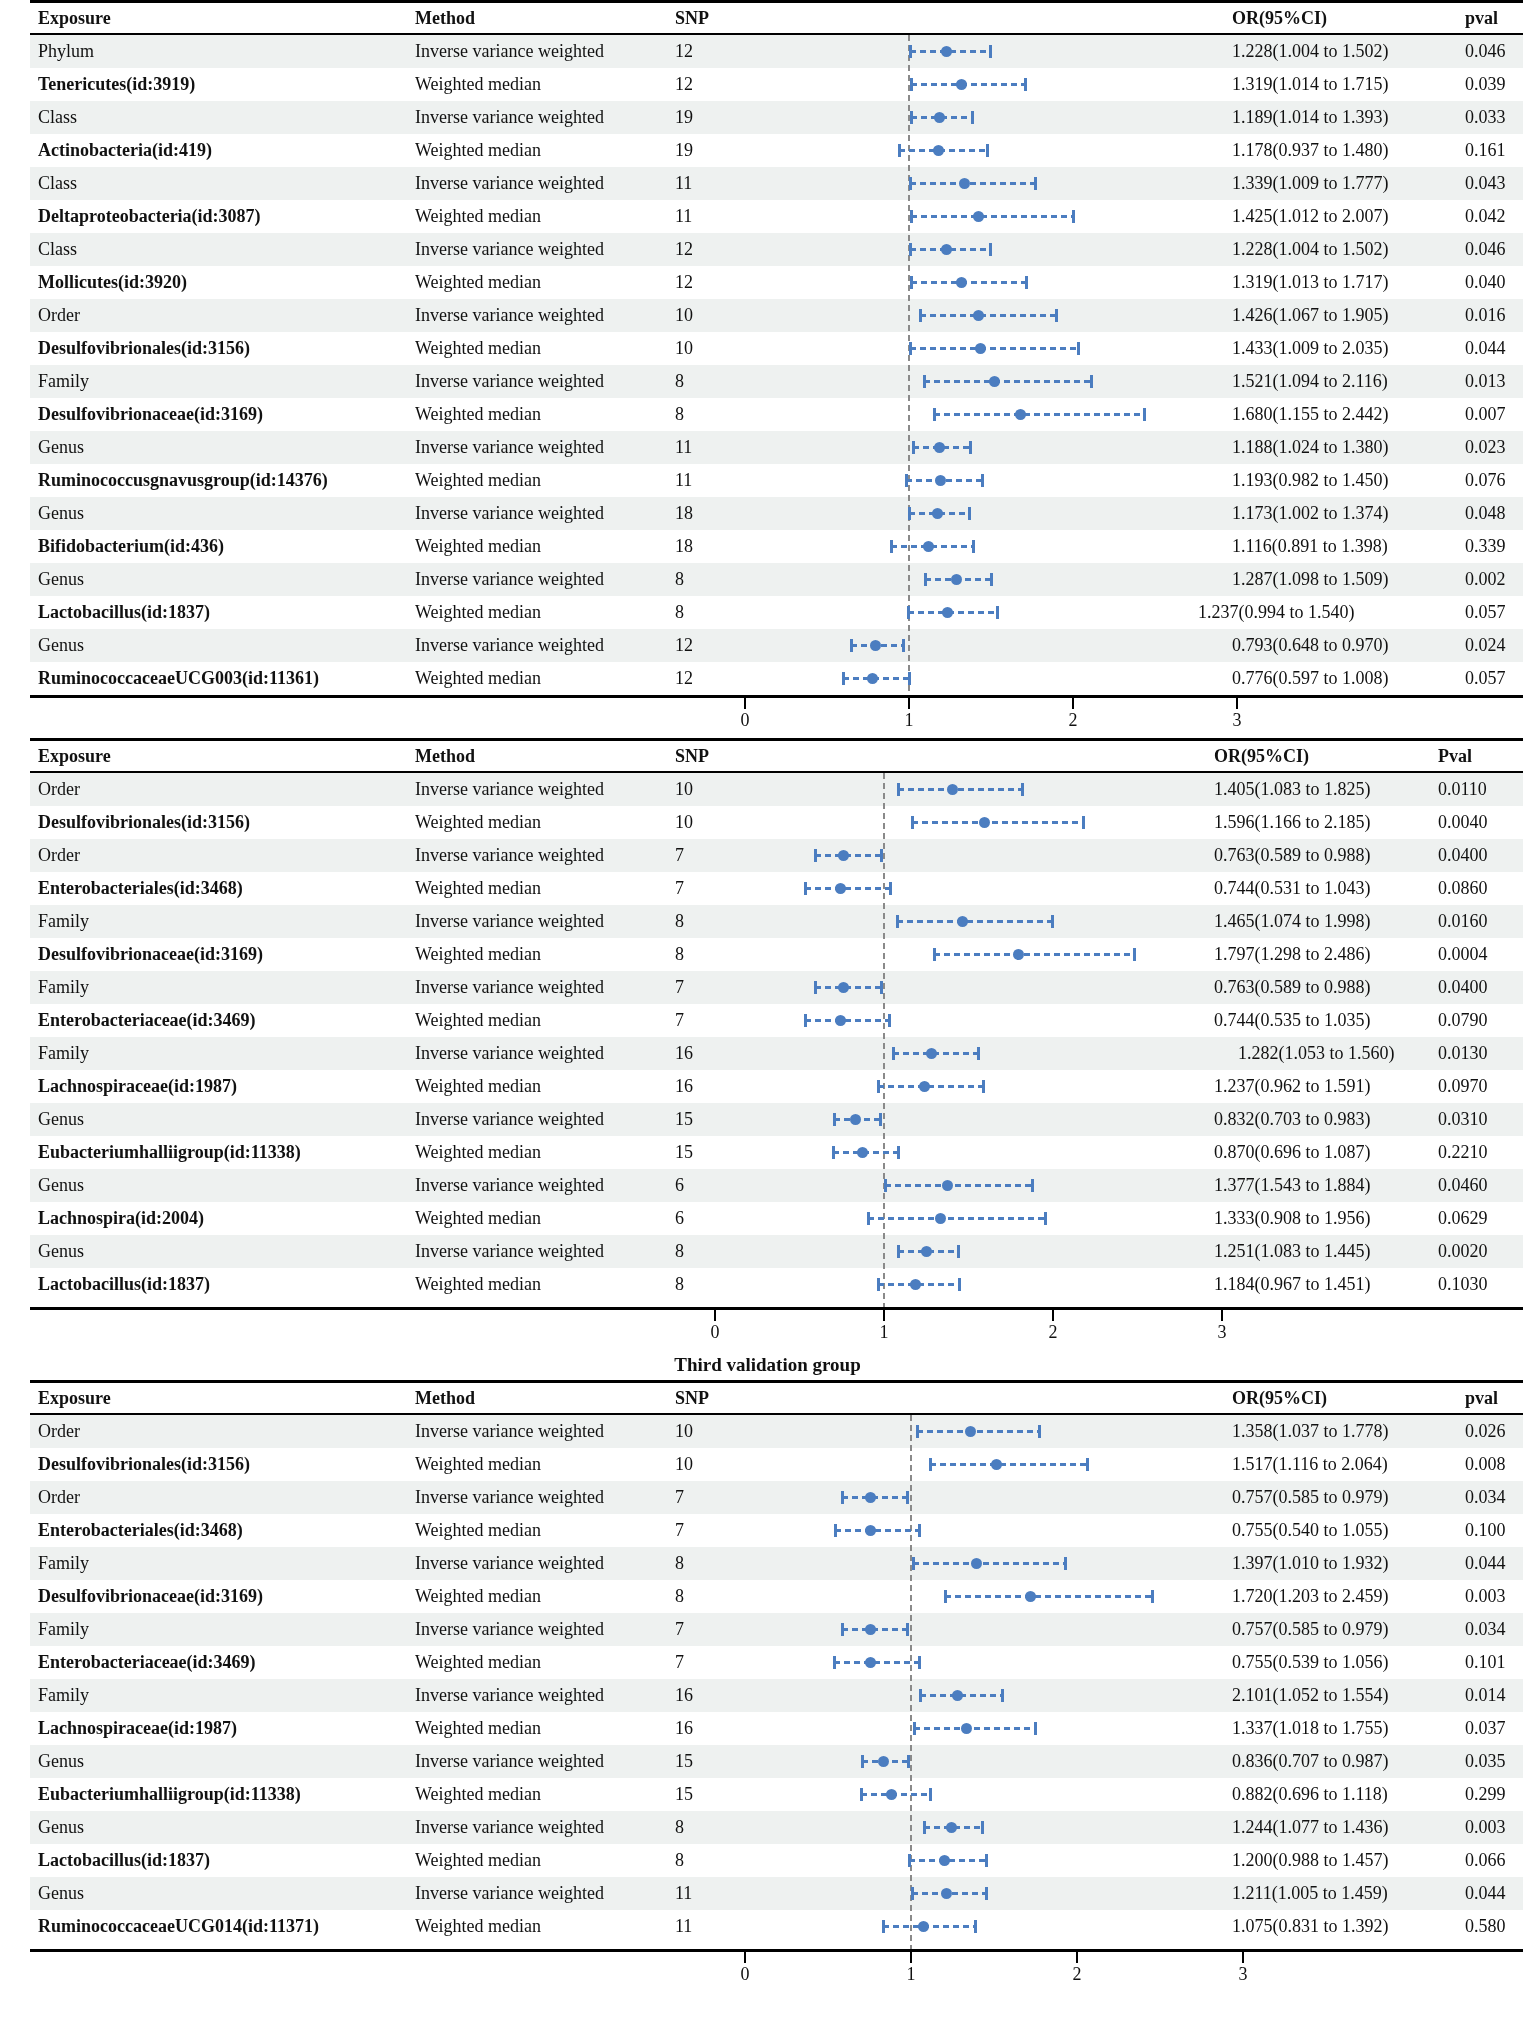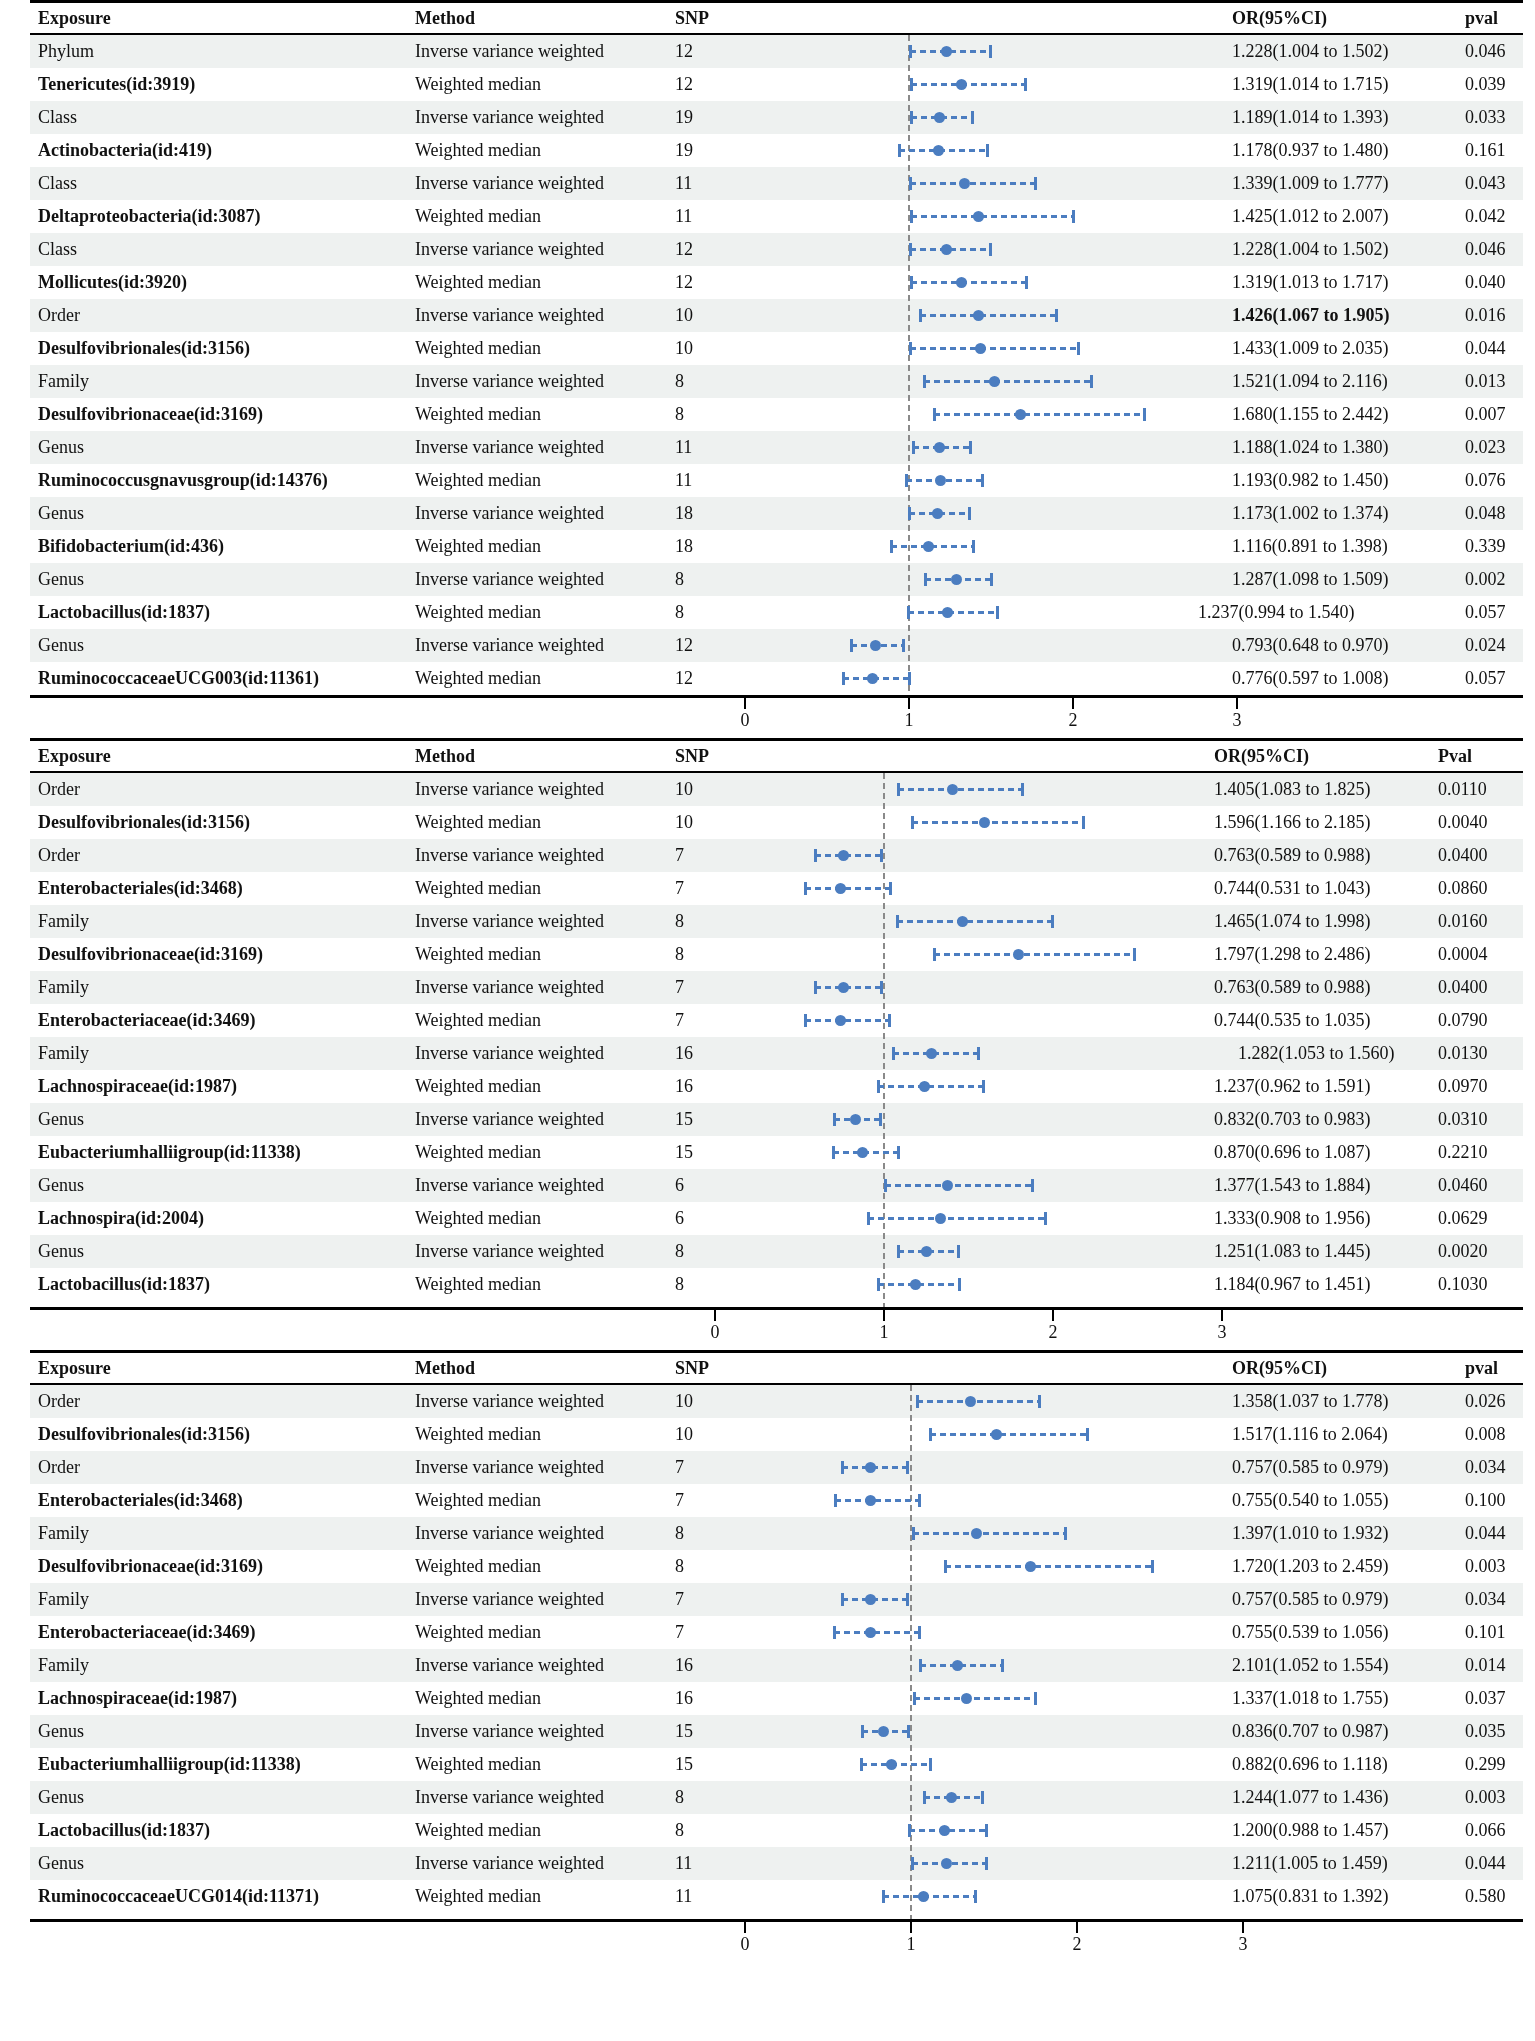--- a/index.html
+++ b/index.html
@@ -136,21 +136,21 @@
           <div class="cell" style="left: 1435px;">0.040</div>
         </div>
         <div class="row">
           <div class="cell" style="left: 8px;">Order</div>
           <div class="cell" style="left: 385px;">Inverse variance weighted</div>
           <div class="cell" style="left: 645px;">10</div>
           <div class="ci" style="left: 889.988px; width: 137.432px;"></div>
           <div class="cap" style="left: 888.988px;"></div>
           <div class="cap" style="left: 1025.42px;"></div>
           <div class="dot" style="left: 943.364px;"></div>
-          <div class="cell" style="left: 1202px; font-weight: bold;">1.426(1.067 to 1.905)</div>
+          <div class="cell" style="left: 1202px;">1.426(1.067 to 1.905)</div>
           <div class="cell" style="left: 1435px;">0.016</div>
         </div>
         <div class="row">
           <div class="cell bold" style="left: 8px;">Desulfovibrionales(id:3156)</div>
           <div class="cell" style="left: 385px;">Weighted median</div>
           <div class="cell" style="left: 645px;">10</div>
           <div class="ci" style="left: 880.476px; width: 168.264px;"></div>
           <div class="cap" style="left: 879.476px;"></div>
           <div class="cap" style="left: 1046.74px;"></div>
           <div class="dot" style="left: 944.512px;"></div>
@@ -475,20 +475,21 @@
         <div class="ticklabel" style="left: 670px;">0</div>
         <div class="tick" style="left: 853px;"></div>
         <div class="ticklabel" style="left: 839px;">1</div>
         <div class="tick" style="left: 1022px;"></div>
         <div class="ticklabel" style="left: 1008px;">2</div>
         <div class="tick" style="left: 1191px;"></div>
         <div class="ticklabel" style="left: 1177px;">3</div>
       </div>
   </section>
   <section class="group">
+    <div class="group-title">Third validation group</div>
     <div class="rule"></div>
     <div class="hdr">
         <span style="left: 8px;">Exposure</span>
         <span style="left: 385px;">Method</span>
         <span style="left: 645px;">SNP</span>
         <span style="left: 1202px;">OR(95%CI)</span>
         <span style="left: 1435px;">pval</span>
       </div>
     <div class="rule thin"></div>
     <div class="rows" style="--stripeh: 528px; padding-bottom: 6px;">

